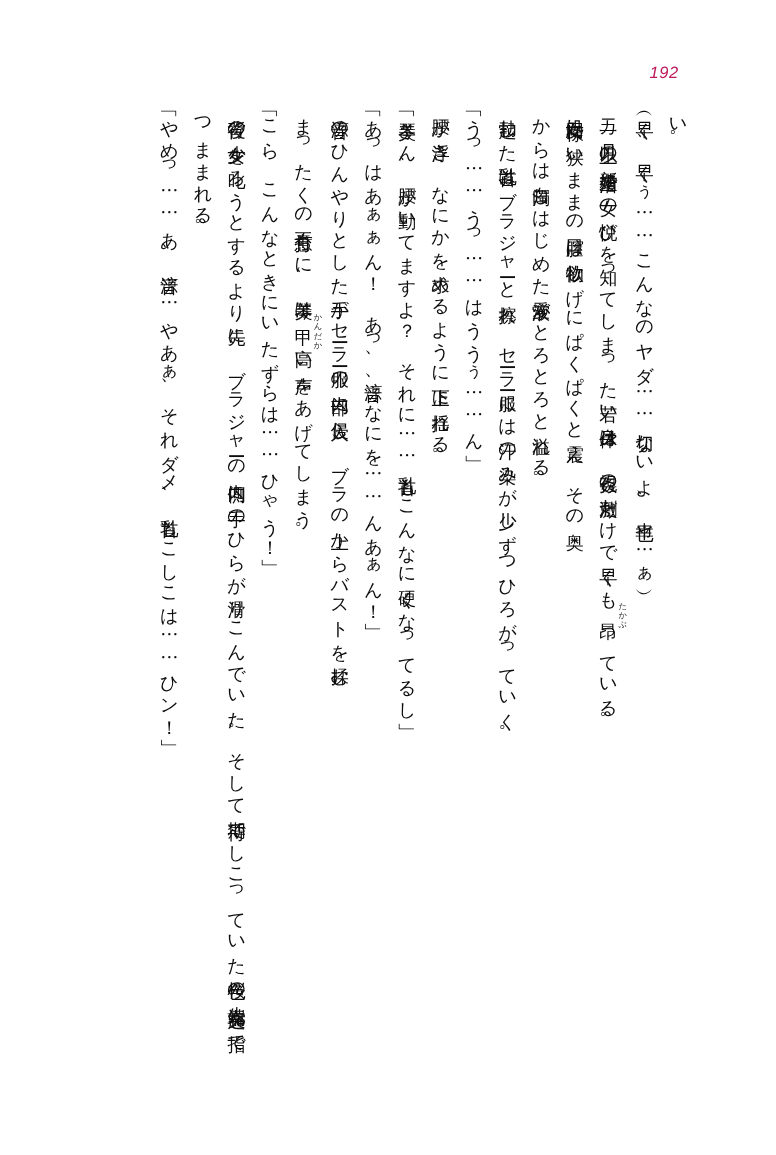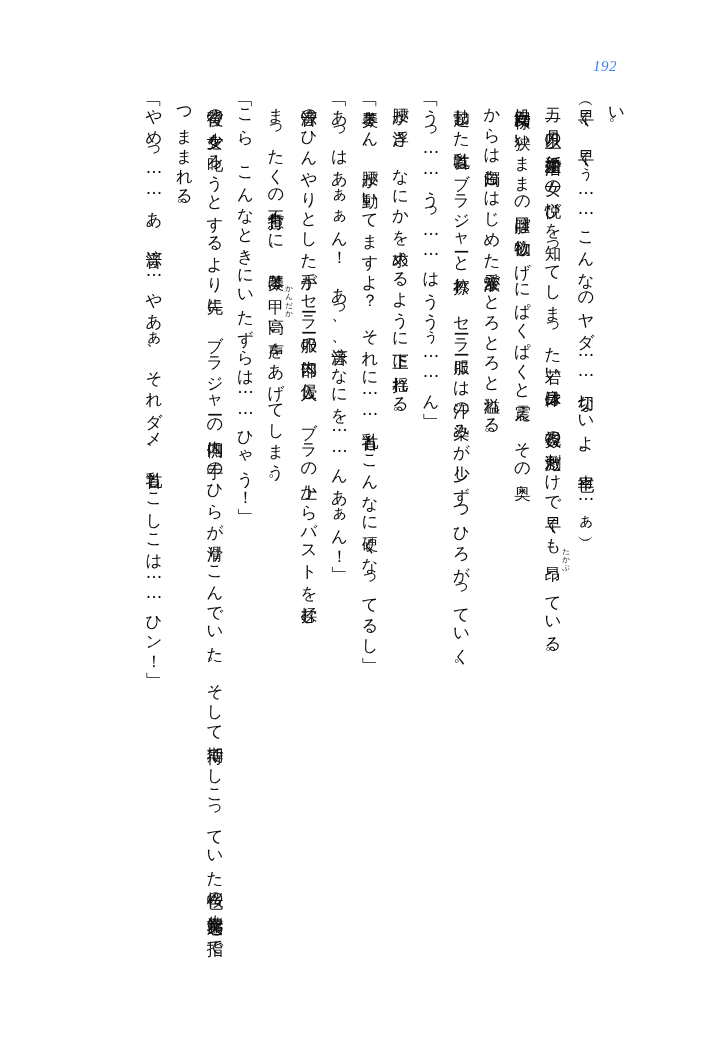--- a/index.html
+++ b/index.html
@@ -21,22 +21,22 @@
     height: 1050px;
     background: #ffffff;
   }
 
   #page-number {
     position: absolute;
     top: 58px;
     right: 88px;
     font-size: 15px;
     font-style: italic;
-    font-family: Liberation Serif, serif;
-    color: #3b82f6;
+    font-family: Liberation Sans, sans-serif;
+    color: #be185d;
     letter-spacing: 0.5px;
   }
 
   #text-block {
     position: absolute;
     top: 96px;
     right: 74px;
     width: 560px;
     height: 870px;
     writing-mode: vertical-rl;

